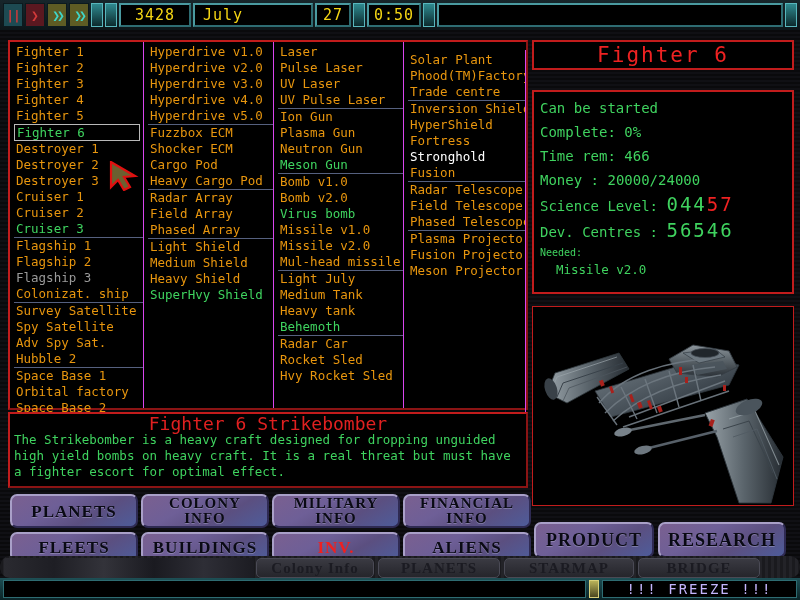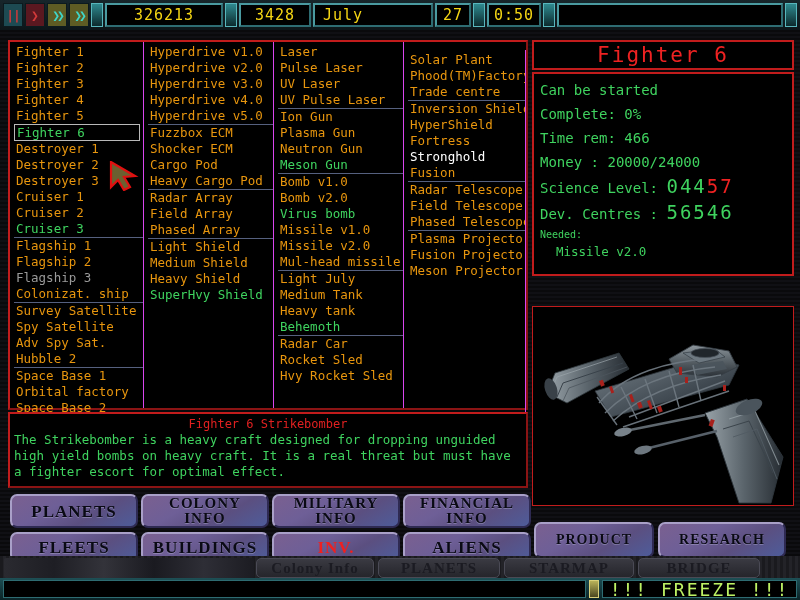--- a/index.html
+++ b/index.html
@@ -94,41 +94,41 @@
   #cursor { position:absolute; left:99px; top:119px; width:40px; height:30px; pointer-events:none; }
 
   
   #descbox {
     position:absolute; left:8px; top:412px; width:520px; height:76px;
     background:#000;
     border:2px solid #8b1414; border-top-color:#c11c1c; border-left-color:#c11c1c;
     padding:2px 4px;
   }
   #desctitle {
-    text-align:center; color:#e02020; font-size:12px; line-height:16px;
+    text-align:center; color:#e02020; font-size:18px; line-height:16px;
     font-family:"DejaVu Sans Mono", monospace; letter-spacing:0px;
   }
   .descline {
     color:#3fd35f; font-size:12.5px; line-height:16px;
     font-family:"DejaVu Sans Mono", monospace; white-space:nowrap;
   }
 
   
   #infopanel {
     position:absolute; left:532px; top:40px; width:262px; height:262px;
   }
   #infotitlebox {
     height:30px; background:#000;
     border:2px solid #c11c1c;
     display:flex; align-items:center; justify-content:center;
   }
   #infotitle { color:#ef2222; font-size:21px; letter-spacing:2px;
     font-family:"DejaVu Sans Mono", monospace; }
   #infobody {
-    height:204px; background:#000; margin-top:2px;
+    height:204px; background:#000; margin-top:20px;
     border:2px solid #c11c1c;
     padding:4px 6px;
   }
   .inforow {
     color:#3fd35f; font-size:14px; line-height:24px;
     font-family:"DejaVu Sans Mono", monospace; white-space:nowrap;
   }
   .bigval { font-size:19px; letter-spacing:2px; }
   .redval { color:#ef2222; }
   .needlbl { color:#3fd35f; font-size:10px; line-height:17px; }
@@ -162,29 +162,30 @@
     display:grid; grid-template-columns:repeat(4,128px); grid-template-rows:34px 30px;
     gap:4px 3px;
   }
   #btngrid .btn { font-size:17px; }
   #btngrid .btn.two { font-size:15px; flex-direction:column; }
 
   #rightbtns {
     position:absolute; left:534px; top:522px;
     display:grid; grid-template-columns:120px 128px; grid-template-rows:36px; gap:4px;
   }
-  #rightbtns .btn { font-size:14px; }
+  #rightbtns .btn { font-size:18px; }
 
   
   #bottomstrip {
     position:absolute; left:0; top:556px; width:800px; height:22px;
     background:
       repeating-linear-gradient(90deg,#1a1a1e 0px,#1a1a1e 3px,#232328 3px,#232328 6px),
       #17171b;
     overflow:hidden;
+    border-radius:10px;
   }
   #bottomstrip .sbtn {
     position:absolute; top:2px; height:20px;
     background:linear-gradient(180deg,#3a3a42 0%,#25252b 100%);
     border:1px solid #4a4a55; border-radius:5px;
     display:flex; align-items:center; justify-content:center;
     color:#1b1b22; font-family:"Liberation Serif", serif; font-weight:bold;
     font-size:15px; letter-spacing:1px;
   }
   #bottomstrip .machine {
@@ -206,21 +207,21 @@
   }
   #statusnub {
     width:10px; height:18px;
     background:linear-gradient(180deg,#b9b259,#4a4720);
     border:1px solid #d8d07a;
   }
   #freeze {
     width:195px; height:18px; background:#000;
     border:1px solid #2e6c72;
     display:flex; align-items:center; justify-content:center;
-    color:#bef264; font-size:18px; letter-spacing:2px;
+    color:#c4b5fd; font-size:14px; letter-spacing:2px;
     font-family:"DejaVu Sans Mono", monospace;
   }
 </style>
 </head>
 <body>
 
 <div id="screen">
 
   <div id="topbar">
     <div class="ctrlbtn pause">
@@ -229,21 +230,20 @@
     <div class="ctrlbtn play">
       <span class="gl">❯</span>
     </div>
     <div class="ctrlbtn ff">
       <span class="gl">❯❯</span>
     </div>
     <div class="ctrlbtn ff">
       <span class="gl">❯❯</span>
     </div>
     <div class="tick"></div>
-    <div class="lcd money">326213</div>
     <div class="tick"></div>
     <div class="lcd pop">3428</div>
     <div class="lcd month">July</div>
     <div class="lcd day">27</div>
     <div class="tick"></div>
     <div class="lcd clock">0:50</div>
     <div class="tick"></div>
     <div class="lcd msg"></div>
     <div class="tick"></div>
   </div>

